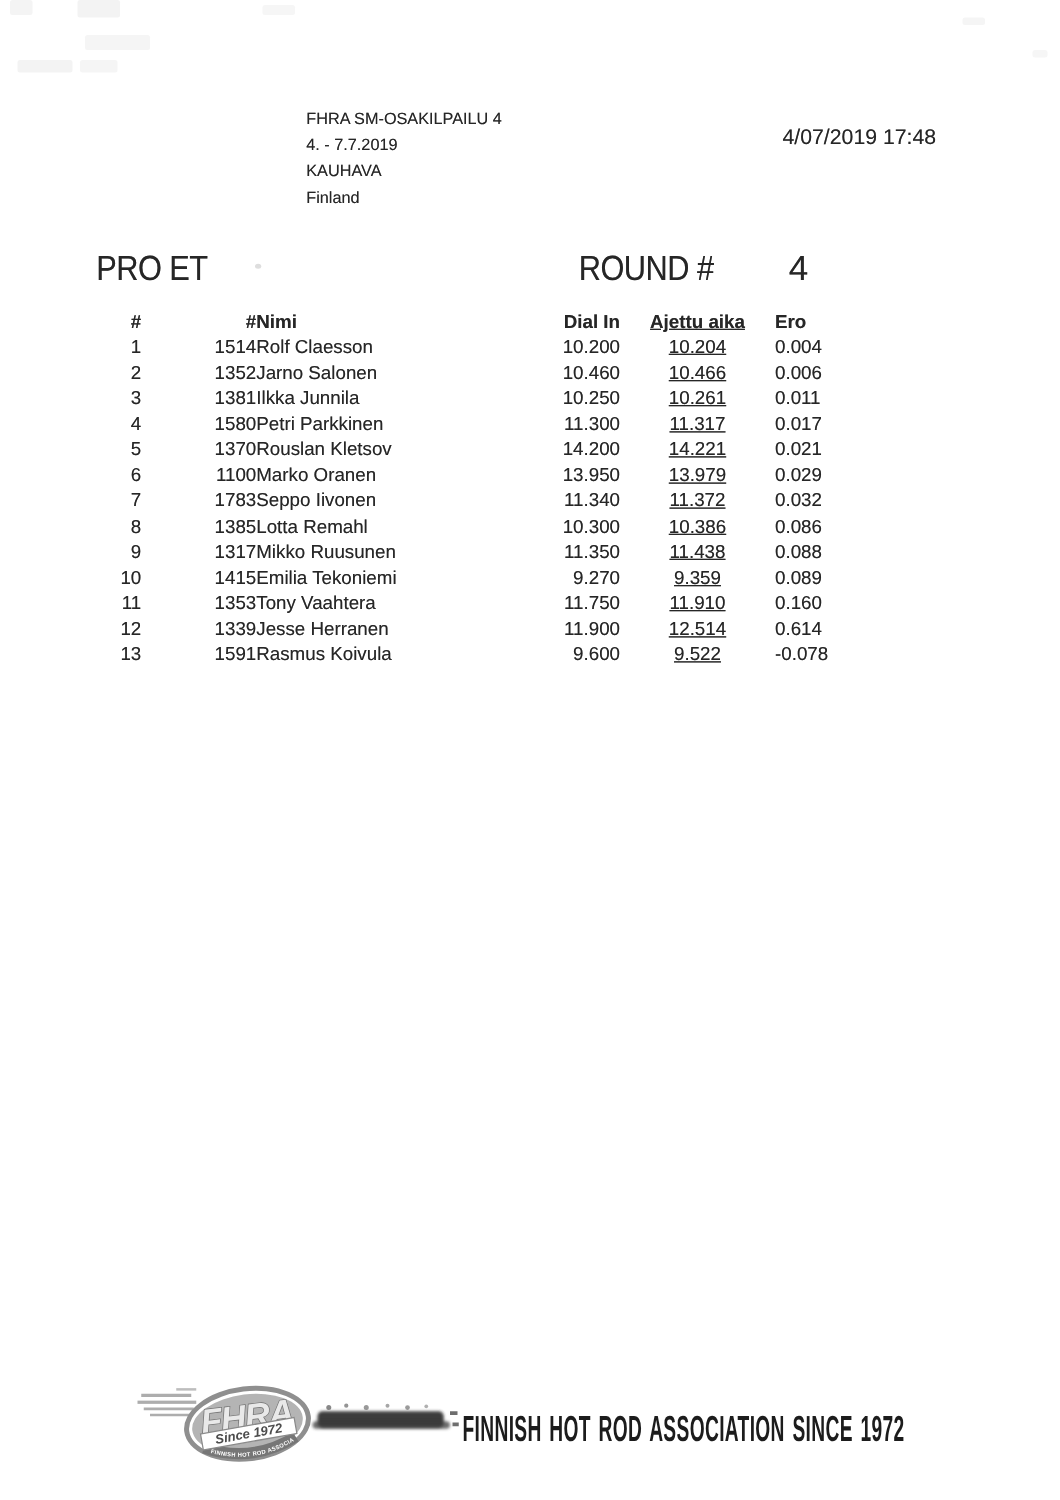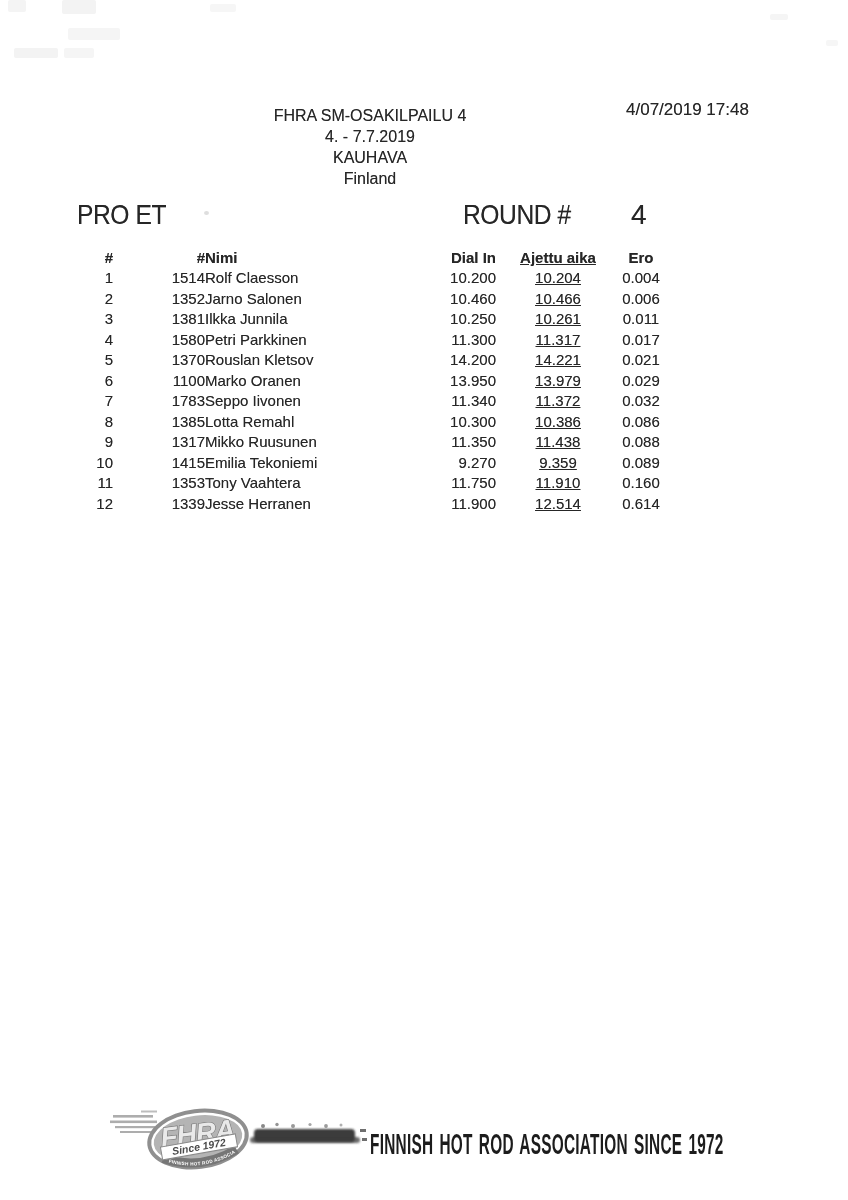--- a/index.html
+++ b/index.html
@@ -5,22 +5,22 @@
   html,body{margin:0;padding:0;}
   body{
     width:848px;height:1200px;position:relative;background:#ffffff;
     font-family:"Liberation Sans",sans-serif;color:#262626;overflow:hidden;
   }
   .soft{text-shadow:0 0 .35px rgba(50,50,50,.55);}
   
   .noise{position:absolute;border-radius:2px;}
   
   .report-header{
-    position:absolute;left:245px;top:105px;width:250px;
-    text-align:center;font-size:16px;line-height:21px;
+    position:absolute;left:245px;top:84px;width:250px;
+    text-align:left;font-size:13px;line-height:21px;
   }
   .print-timestamp{
     position:absolute;left:626px;top:99px;font-size:17px;line-height:21px;
   }
   
   .class-title{
     position:absolute;left:77px;top:201px;font-size:28px;line-height:28px;
     letter-spacing:-.5px;transform:scaleX(.88);transform-origin:0 50%;white-space:nowrap;
   }
   .round-label{
@@ -37,21 +37,21 @@
     border-collapse:collapse;table-layout:fixed;font-size:15px;
   }
   table.results th{font-weight:bold;height:21px;line-height:21px;padding:0;font-size:15px;}
   table.results td{height:20.5px;line-height:20.5px;padding:0;font-size:15px;font-weight:400;}
   .c0{text-align:right;}
   .c1{text-align:right;}
   th.c1{padding-right:14px;}
   .c2{text-align:left;padding-left:25px;}
   .c3{text-align:right;}
   .c4{text-align:center;text-decoration:underline;}
-  .c5{text-align:center;padding-right:3px;}
+  .c5{text-align:left;padding-right:3px;}
   
   .footer-logo{position:absolute;left:105px;top:1096px;}
   .footer-banner{
     position:absolute;left:370px;top:1130px;font-size:29px;line-height:29px;
     font-weight:bold;letter-spacing:.5px;word-spacing:3px;white-space:nowrap;
     transform:scaleX(.53);transform-origin:0 50%;color:#1c1c1c;
   }
 </style>
 </head>
 <body>
@@ -187,20 +187,28 @@
         <td class="c5">0.160</td>
       </tr>
       <tr>
         <td class="c0">12</td>
         <td class="c1">1339</td>
         <td class="c2">Jesse Herranen</td>
         <td class="c3">11.900</td>
         <td class="c4">12.514</td>
         <td class="c5">0.614</td>
       </tr>
+      <tr>
+        <td class="c0">13</td>
+        <td class="c1">1591</td>
+        <td class="c2">Rasmus Koivula</td>
+        <td class="c3">9.600</td>
+        <td class="c4">9.522</td>
+        <td class="c5">-0.078</td>
+      </tr>
     </tbody>
 </table>
 
 <svg class="footer-logo" width="270" height="95" viewBox="0 0 270 95" xmlns="http://www.w3.org/2000/svg">
   <defs>
     <path id="bandPath" d="M 57,61 Q 93,77 129,61" fill="none"></path>
     <filter id="smear" x="-20%" y="-40%" width="140%" height="200%">
       <feGaussianBlur stdDeviation="1.1"></feGaussianBlur>
     </filter>
   </defs>

